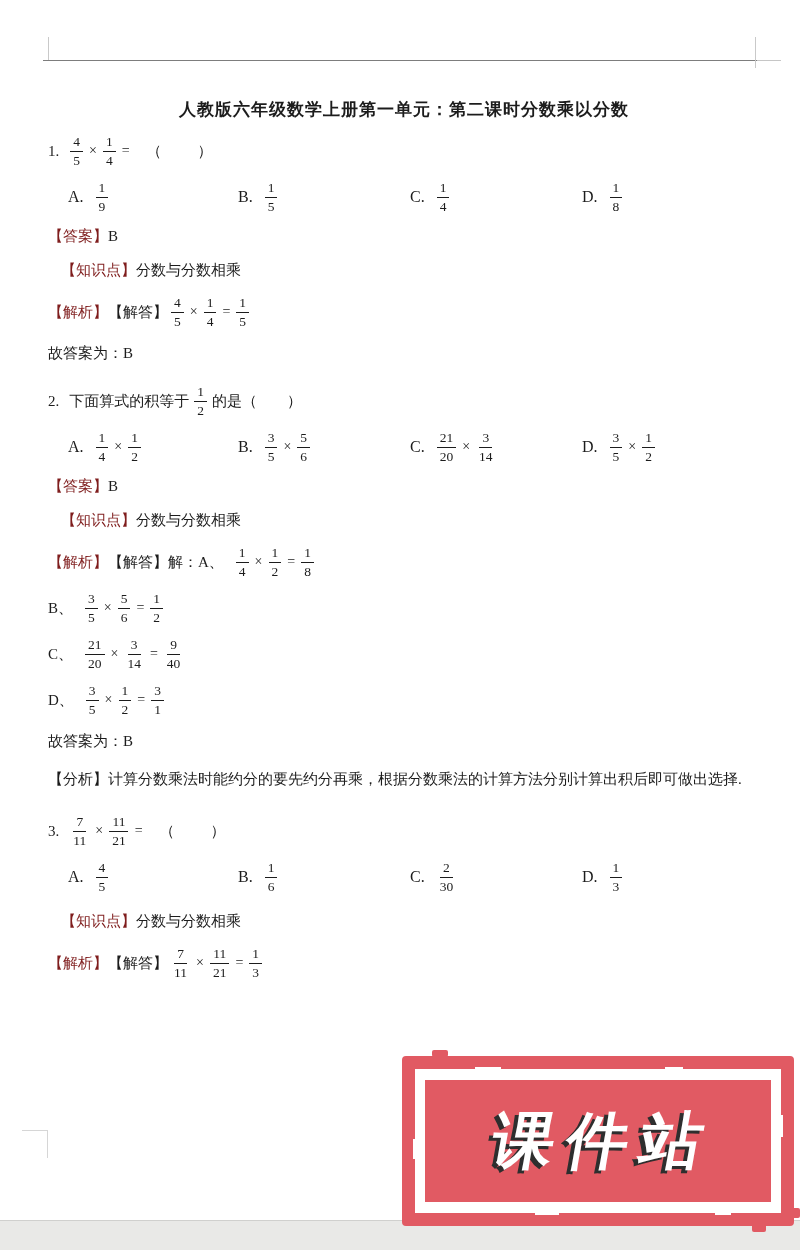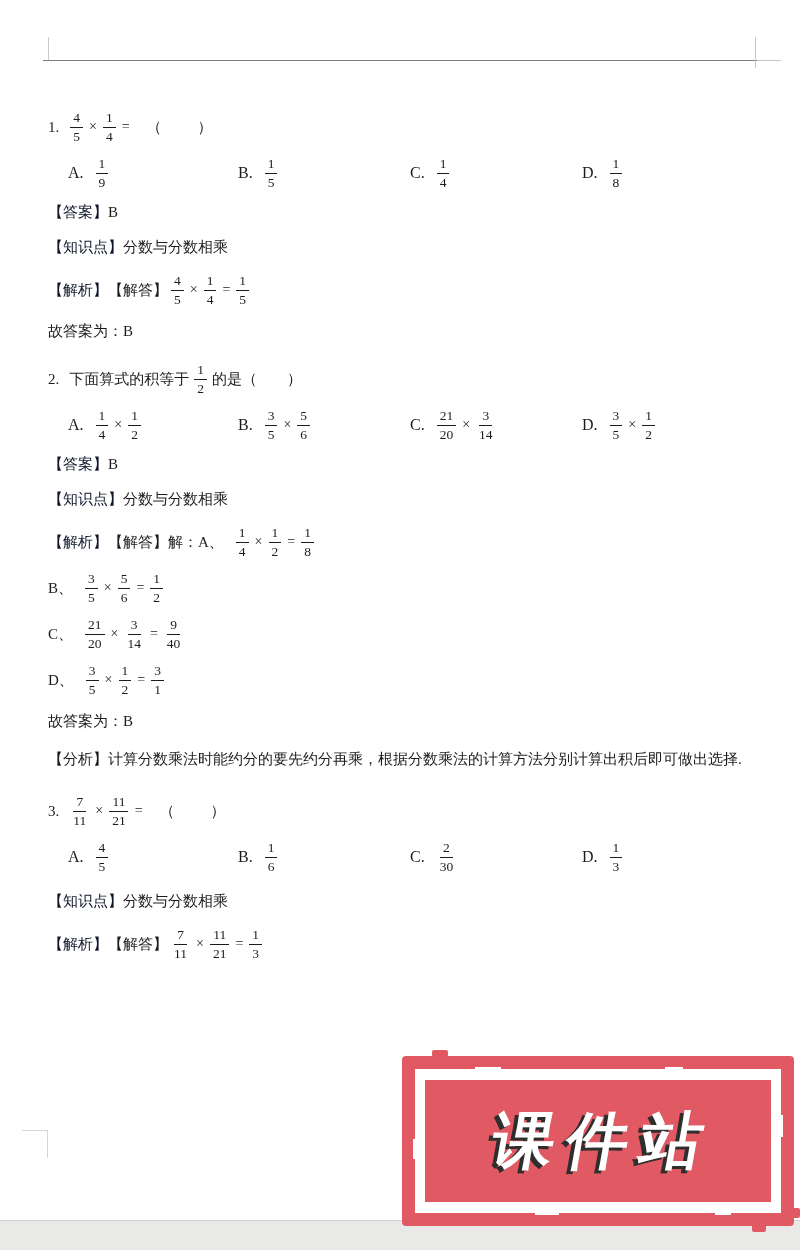--- a/index.html
+++ b/index.html
@@ -42,26 +42,26 @@
     font-family:"Liberation Sans","DejaVu Sans",sans-serif;
     font-weight:bold; font-size:16px; line-height:22px;
   }
   .line { display:flex; align-items:center; font-size:15px; }
   .stem   { margin-top:8px;  height:42px; }
   .opts   { margin-top:4px;  height:42px; display:flex; align-items:center; }
   .opt    { width:172px; display:flex; align-items:center; }
   .opt:first-child { margin-left:20px; width:170px; }
   .optkey { margin-right:9px; }
   .meta   { margin-top:8px;  line-height:21px; font-size:15px; }
-  .meta.sp{ margin-top:13px; }
+  .meta.sp{ margin-top:13px;margin-left:13px; }
   .sol    { margin-top:9px;  height:44px; }
   .sol2   { margin-top:2px;  height:44px; }
   .therefore { margin-top:9px; line-height:21px; font-size:15px; }
   .analysis  { margin-top:11px; font-size:15px; line-height:33px; text-align:justify; }
-  .blue { color:#0f172a;font-family:Liberation Mono, monospace; }
+  .blue { color:#7f1d1d; }
   .qno  { margin-right:8px; }
   .stem-text { margin:18px 2px; }
   
   .frac {
     display:inline-flex; flex-direction:column; align-items:center;
     vertical-align:middle; font-size:13.5px; line-height:1.12;
     margin:0 3px; font-family:"Liberation Serif","DejaVu Serif",serif;
   }
   .frac .fn { padding:0 3px 1px; border-bottom:1px solid #1c1c1c; }
   .frac .fd { padding:1px 3px 0; }
@@ -109,20 +109,21 @@
   <div class="rule-ext"></div>
   <div class="mark tick-tl"></div>
   <div class="mark tick-tr"></div>
   <div class="mark bl-h"></div>
   <div class="mark bl-v"></div>
   <div class="mark br-h"></div>
   <div class="mark br-v"></div>
 
   <div class="content">
 
+    <div class="doc-title">人教版六年级数学上册第一单元：第二课时分数乘以分数</div>
 
     <div class="line stem">
       <span class="qno">1.</span>
       <span class="frac">
           <span class="fn">4</span>
           <span class="fd">5</span>
         </span>
       <span class="op">×</span>
       <span class="frac">
           <span class="fn">1</span>

